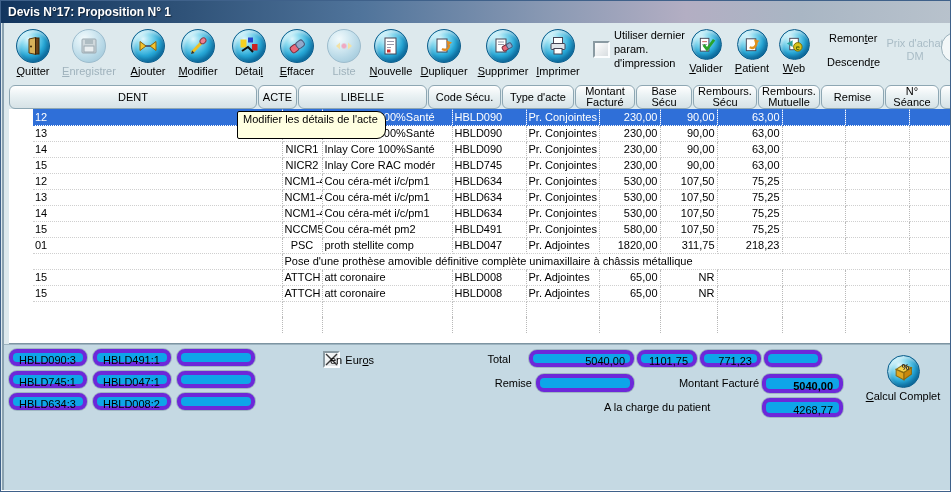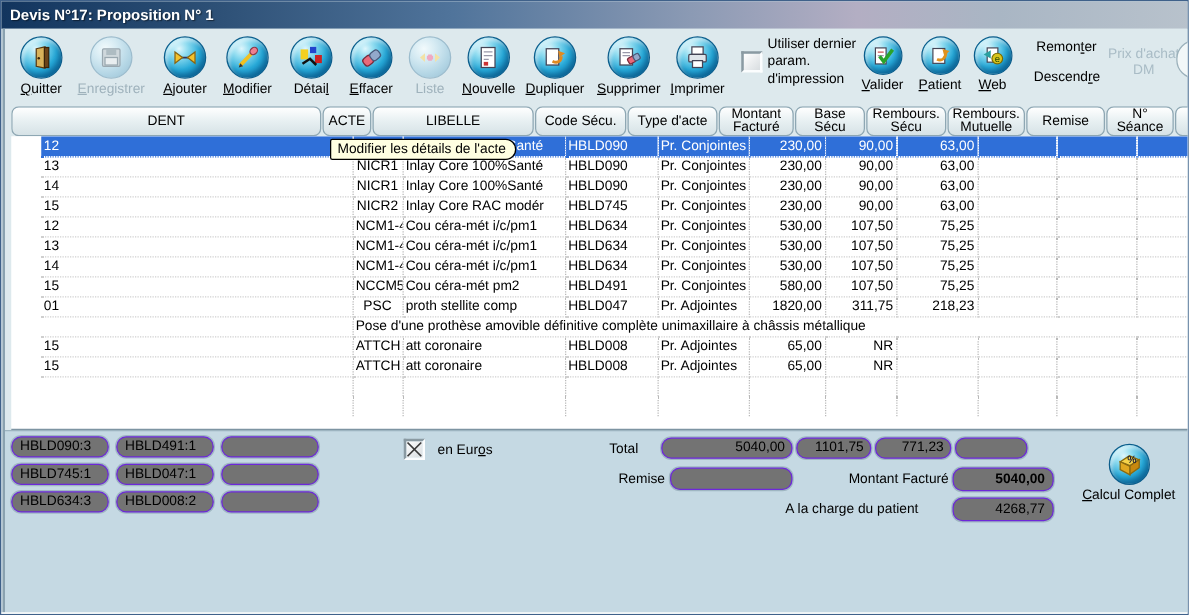--- a/index.html
+++ b/index.html
@@ -65,45 +65,45 @@
     border-right:1px dotted #b9b9b9; border-bottom:1px dotted #cfcfcf; padding:0 2px; }
   tr.sel td { background:#2f6fd8; color:#fff; border-right-color:#7ba3e8; border-bottom-color:#2f6fd8; }
   tr.filler td { border-bottom:none; }
   td.c0 { text-align:left; padding-left:4px; }
   td.c1 { text-align:center; }
   td.c2, td.c3, td.c4 { text-align:left; }
   td.c5, td.c6, td.c7 { text-align:right; padding-right:4px; }
   td.c11 { text-align:left; padding-left:3px; }
   td.desc { text-align:left; border-right:none; }
 
-  .tooltip { position:absolute; left:236px; top:110px; height:17px; z-index:5;
+  .tooltip { position:absolute; left:236px; top:110px; height:28px; z-index:5;
     background:#ffffe1; border:1px solid #000; border-radius:2px 9px 9px 2px;
-    padding:1px 7px 0 5px; font-size:11px; white-space:nowrap;margin-left:27px; }
+    padding:1px 7px 0 5px; font-size:11px; white-space:nowrap; }
 
   
   .bottom { position:absolute; left:3px; top:343px; width:946px; height:146px; background:#c5d9e3; border-top:1px solid #9db4c0; }
   .codes { position:absolute; left:5px; top:4px; display:grid; grid-template-columns:78px 78px 78px; gap:5px 6px; }
-  .code-box, .tbox, .vbox { height:17px; border-radius:8px; background:#737373;
-    border:1px solid #6d28d9; box-shadow:0 0 0 1px #9fb6c2; font-size:11px; line-height:15px; }
+  .code-box, .tbox, .vbox { height:17px; border-radius:8px; background:#0ea5e9;
+    border:4px solid #6d28d9; box-shadow:0 0 0 1px #9fb6c2; font-size:11px; line-height:15px; }
   .code-box { padding-left:6px; }
 
   .euro-chk { left:319px; top:6px; }
-  .euro-lbl { position:absolute; left:346px; top:9px; }
+  .euro-lbl { position:absolute; left:326px; top:9px; }
   .xmark { position:absolute; left:-2px; top:-2px; }
 
   .slabel { position:absolute; font-size:11px; }
   .lbl-total { left:470px; top:8px; width:50px; text-align:center; }
   .totals { position:absolute; left:525px; top:5px; display:flex; gap:3px; }
   .tbox { text-align:right; padding-right:5px; }
   .t0{width:105px}.t1{width:60px}.t2{width:61px}.t3{width:58px}
   .lbl-remise { left:455px; top:32px; width:73px; text-align:right; }
   .remise-box { position:absolute; left:532px; top:29px; width:98px; height:18px; }
   .lbl-invoiced { left:600px; top:32px; width:155px; text-align:right; }
   .invoiced-box { position:absolute; left:758px; top:29px; width:81px; height:19px; text-align:right; padding-right:6px; font-weight:bold; line-height:17px; }
-  .lbl-patient { left:600px; top:56px; width:155px; text-align:center; }
+  .lbl-patient { left:600px; top:56px; width:155px; text-align:left; }
   .patient-box { position:absolute; left:758px; top:53px; width:81px; height:19px; text-align:right; padding-right:6px; line-height:17px; }
 
   .calcbtn { position:absolute; left:852px; top:10px; width:94px; text-align:center; cursor:default; }
   .calcbtn .ball { width:33px; height:33px; }
 </style>
 </head>
 <body>
 
 <div class="stage">
 

